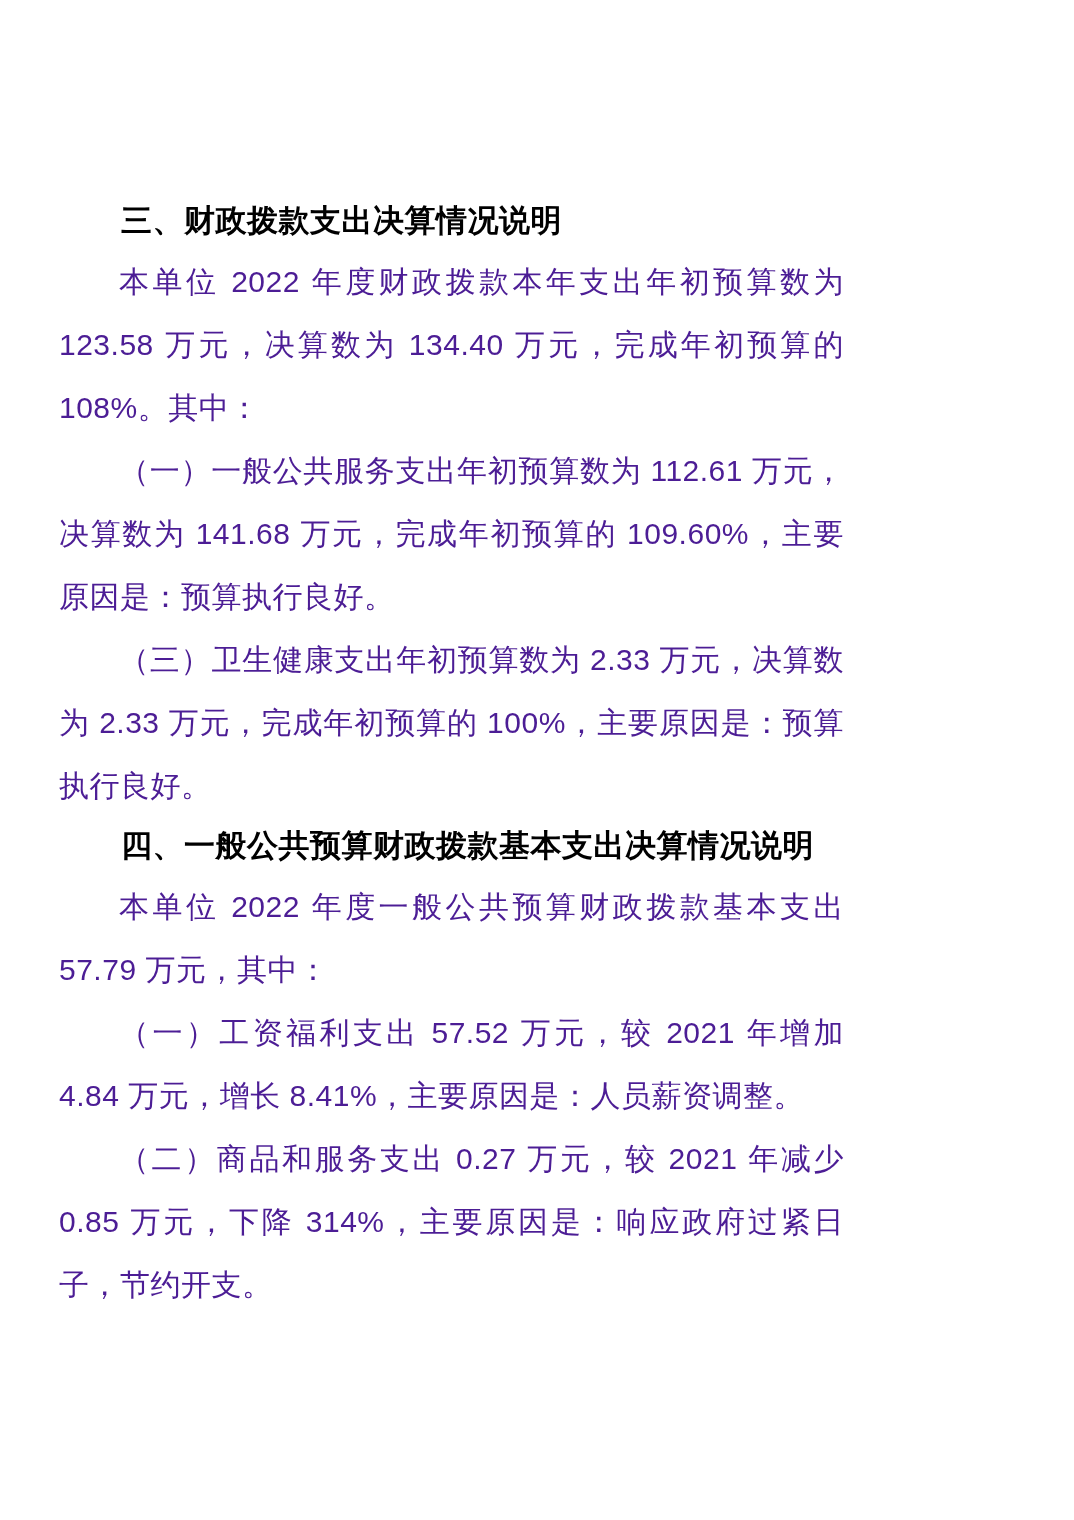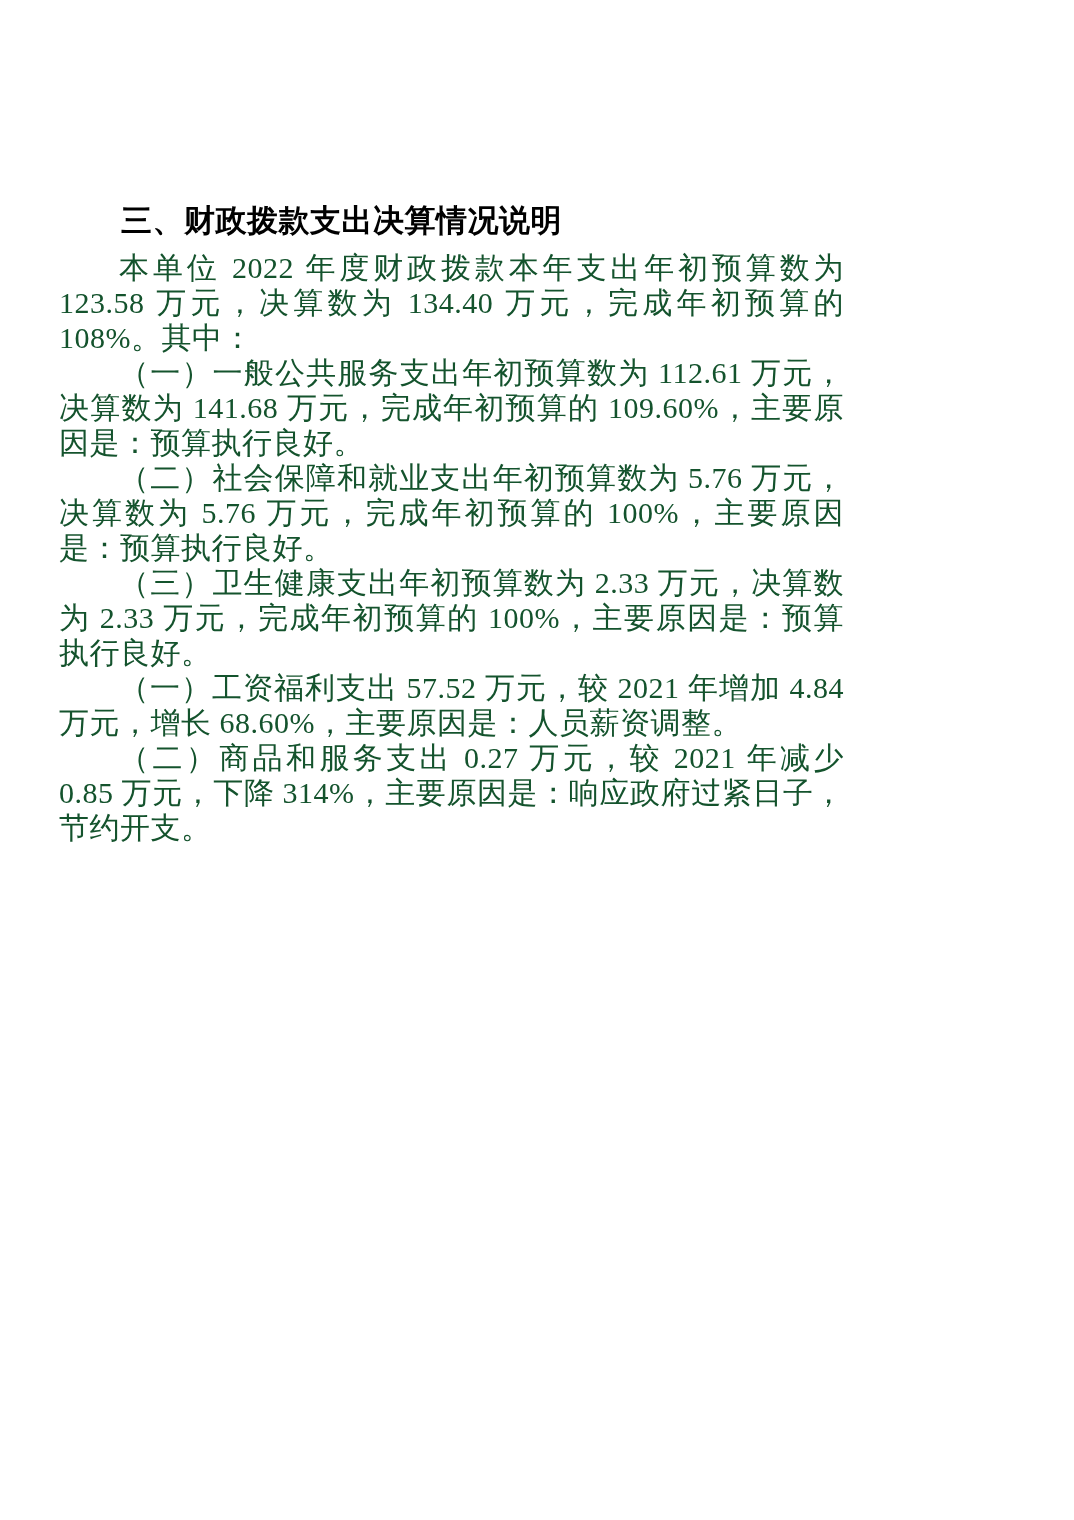--- a/index.html
+++ b/index.html
@@ -25,47 +25,48 @@
     font-weight: bold;
     font-size: 31px;
     line-height: 58px;
     color: #000000;
     margin: 0;
     text-indent: 2em;
     letter-spacing: 0.5px;
     white-space: nowrap;
   }
   .para {
-    font-family: Liberation Serif, serif;
+    font-family: Liberation Sans, sans-serif;
     font-size: 30px;
-    line-height: 35px;
-    color: #14532d;
+    line-height: 63px;
+    color: #4c1d95;
     margin: 0;
     text-indent: 2em;
     text-align: justify;
     letter-spacing: 0.5px;
   }
 </style>
 </head>
 <body>
 
 <div class="page">
   <div class="content">
 
     <h2 class="heading">三、财政拨款支出决算情况说明</h2>
 
     <p class="para">本单位 2022 年度财政拨款本年支出年初预算数为 123.58 万元，决算数为 134.40 万元，完成年初预算的 108%。其中：</p>
 
     <p class="para">（一）一般公共服务支出年初预算数为 112.61 万元，决算数为 141.68 万元，完成年初预算的 109.60%，主要原因是：预算执行良好。</p>
 
-    <p class="para">（二）社会保障和就业支出年初预算数为 5.76 万元，决算数为 5.76 万元，完成年初预算的 100%，主要原因是：预算执行良好。</p>
 
     <p class="para">（三）卫生健康支出年初预算数为 2.33 万元，决算数为 2.33 万元，完成年初预算的 100%，主要原因是：预算执行良好。</p>
 
 
+    <h2 class="heading">四、一般公共预算财政拨款基本支出决算情况说明</h2>
 
+    <p class="para">本单位 2022 年度一般公共预算财政拨款基本支出 57.79 万元，其中：</p>
 
-    <p class="para">（一）工资福利支出 57.52 万元，较 2021 年增加 4.84 万元，增长 68.60%，主要原因是：人员薪资调整。</p>
+    <p class="para">（一）工资福利支出 57.52 万元，较 2021 年增加 4.84 万元，增长 8.41%，主要原因是：人员薪资调整。</p>
 
     <p class="para">（二）商品和服务支出 0.27 万元，较 2021 年减少 0.85 万元，下降 314%，主要原因是：响应政府过紧日子，节约开支。</p>
 
   </div>
 </div>
 
 </body></html>

